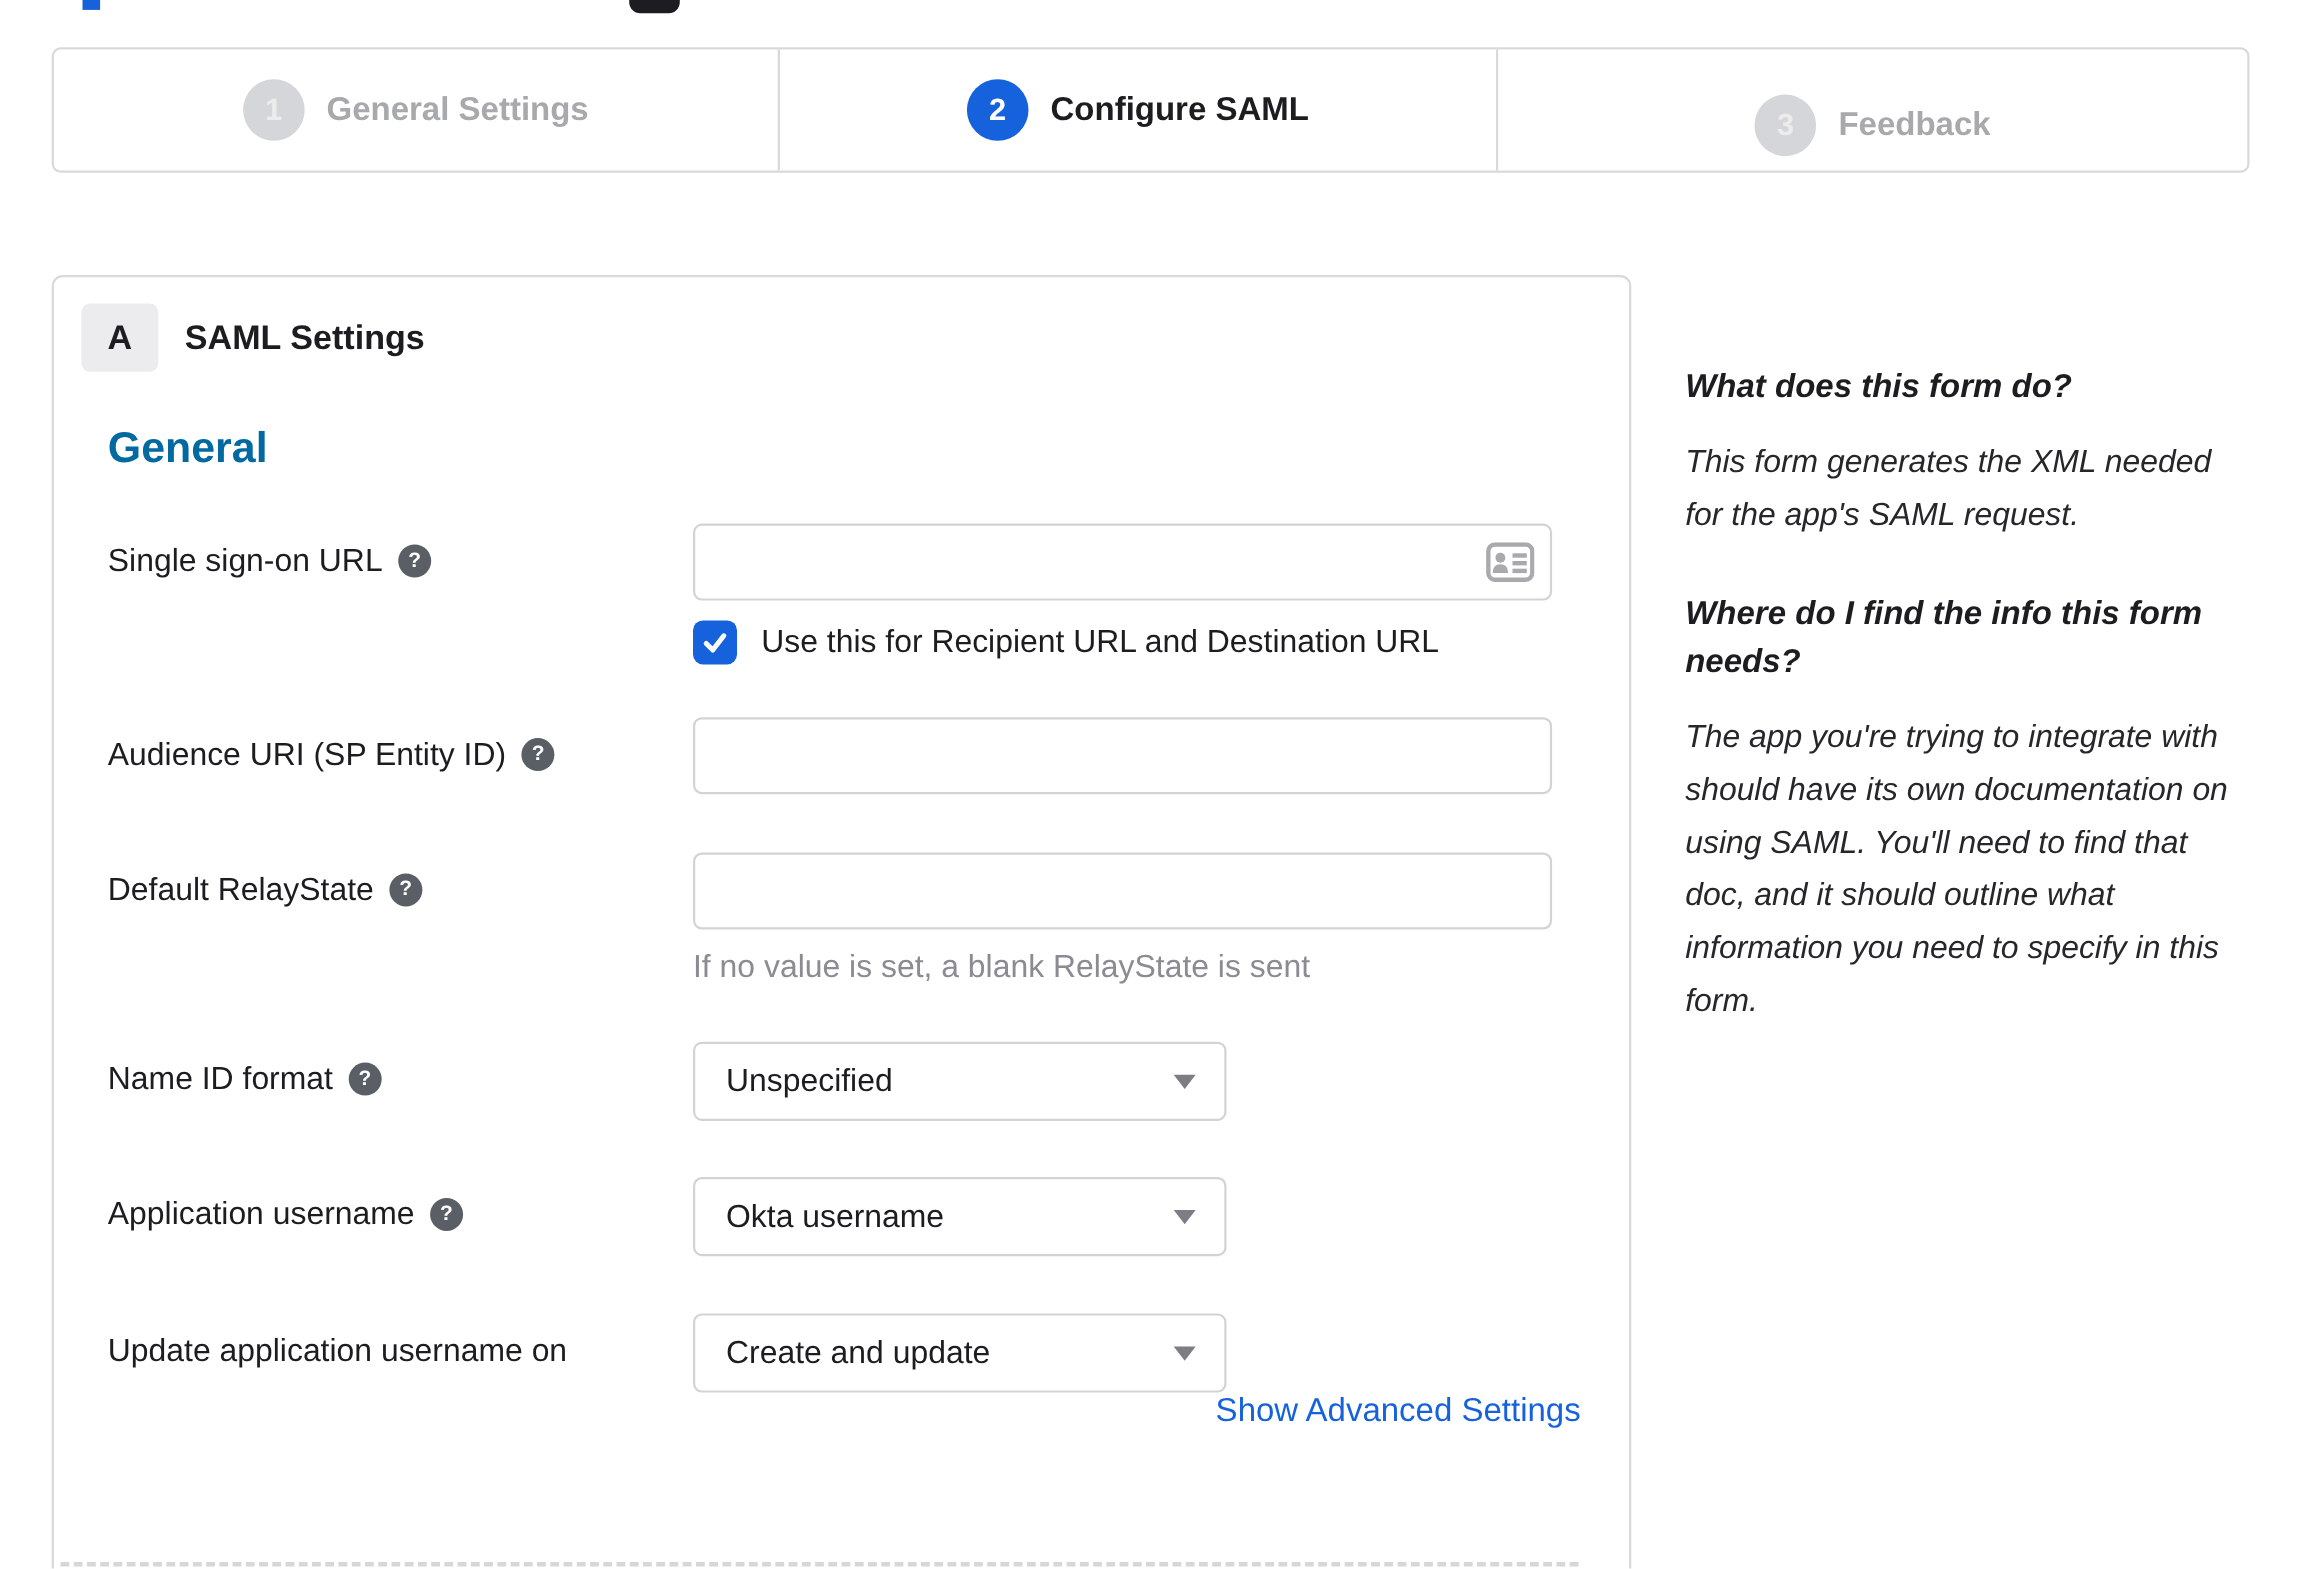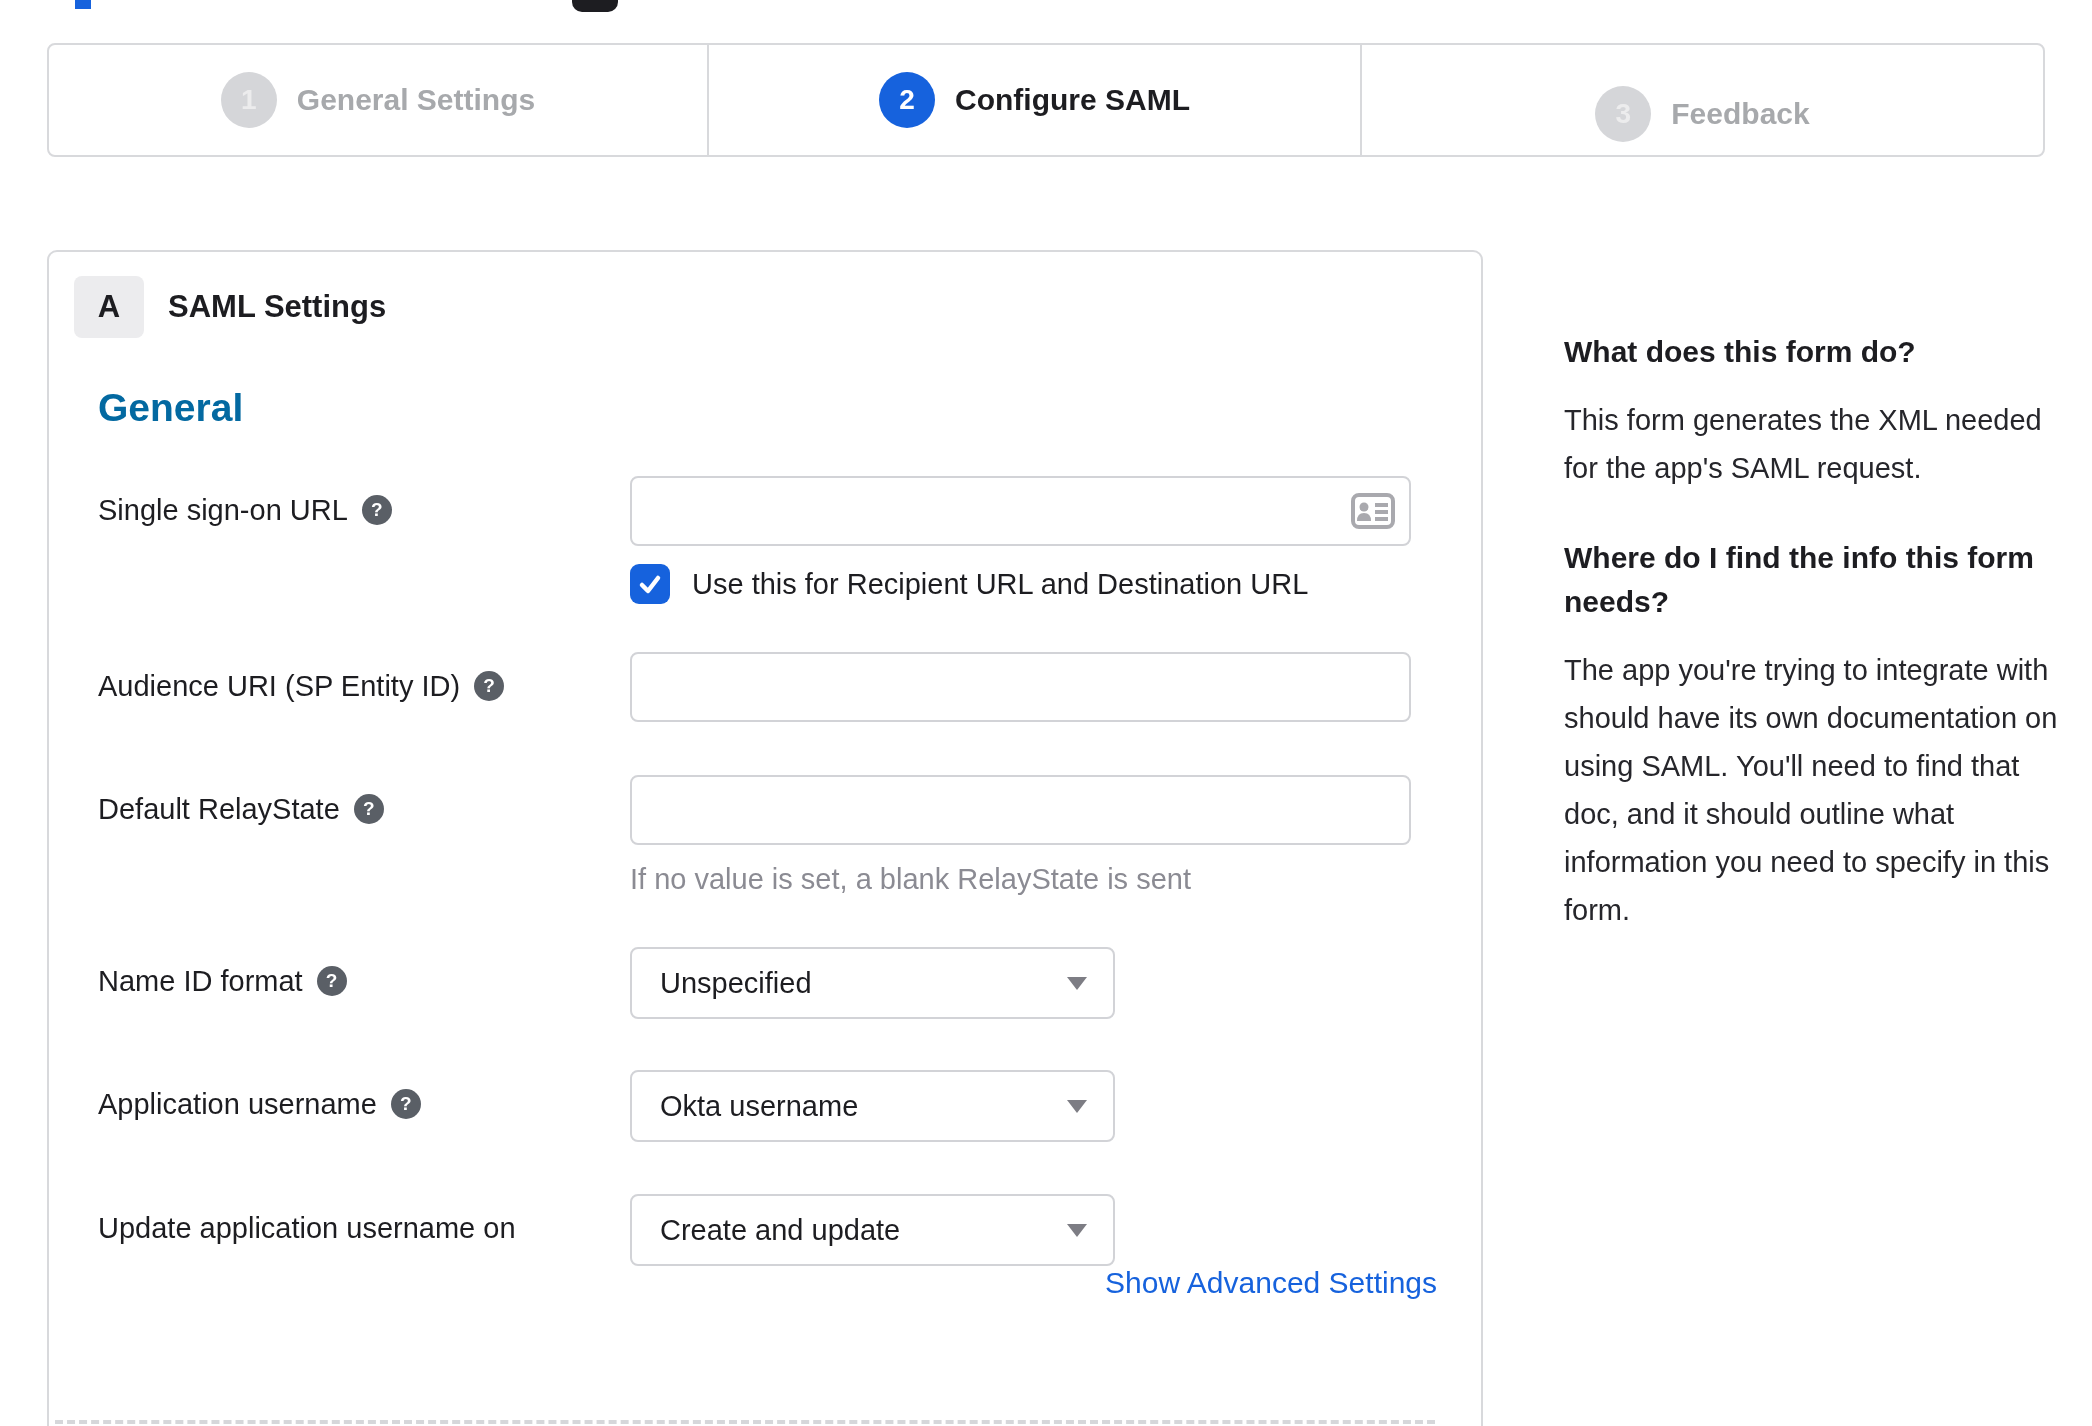--- a/index.html
+++ b/index.html
@@ -71,21 +71,21 @@
   .mb-row4 { margin-bottom: 51px; }
   .mb-row5 { margin-bottom: 52px; }
 
   .advanced-link-row { text-align: right; padding-right: 20px; }
   .advanced-link { font-size: 30px; color: #1662dd; text-decoration: none; cursor: pointer; }
 
   .panel-dashed-divider { position: absolute; left: 6px; right: 46px; top: 1168px;
                           border-top: 4px dashed #d6d7da; }
 
   
-  .sidebar { position: absolute; left: 1564px; top: 330px; width: 512px; }
+  .sidebar { position: absolute; left: 1532px; top: 330px; width: 512px; font-style: italic; }
   .sidebar-heading { font-size: 30px; font-weight: 700; color: #1d1d21; line-height: 44px; margin-bottom: 22px; }
   .sidebar-body { font-size: 29px; color: #26262b; line-height: 48px; margin-bottom: 44px; }
 </style>
 </head>
 <body>
 
 <div class="frag-blue"></div>
 <div class="frag-dark"></div>
 
 <div class="stepper">

